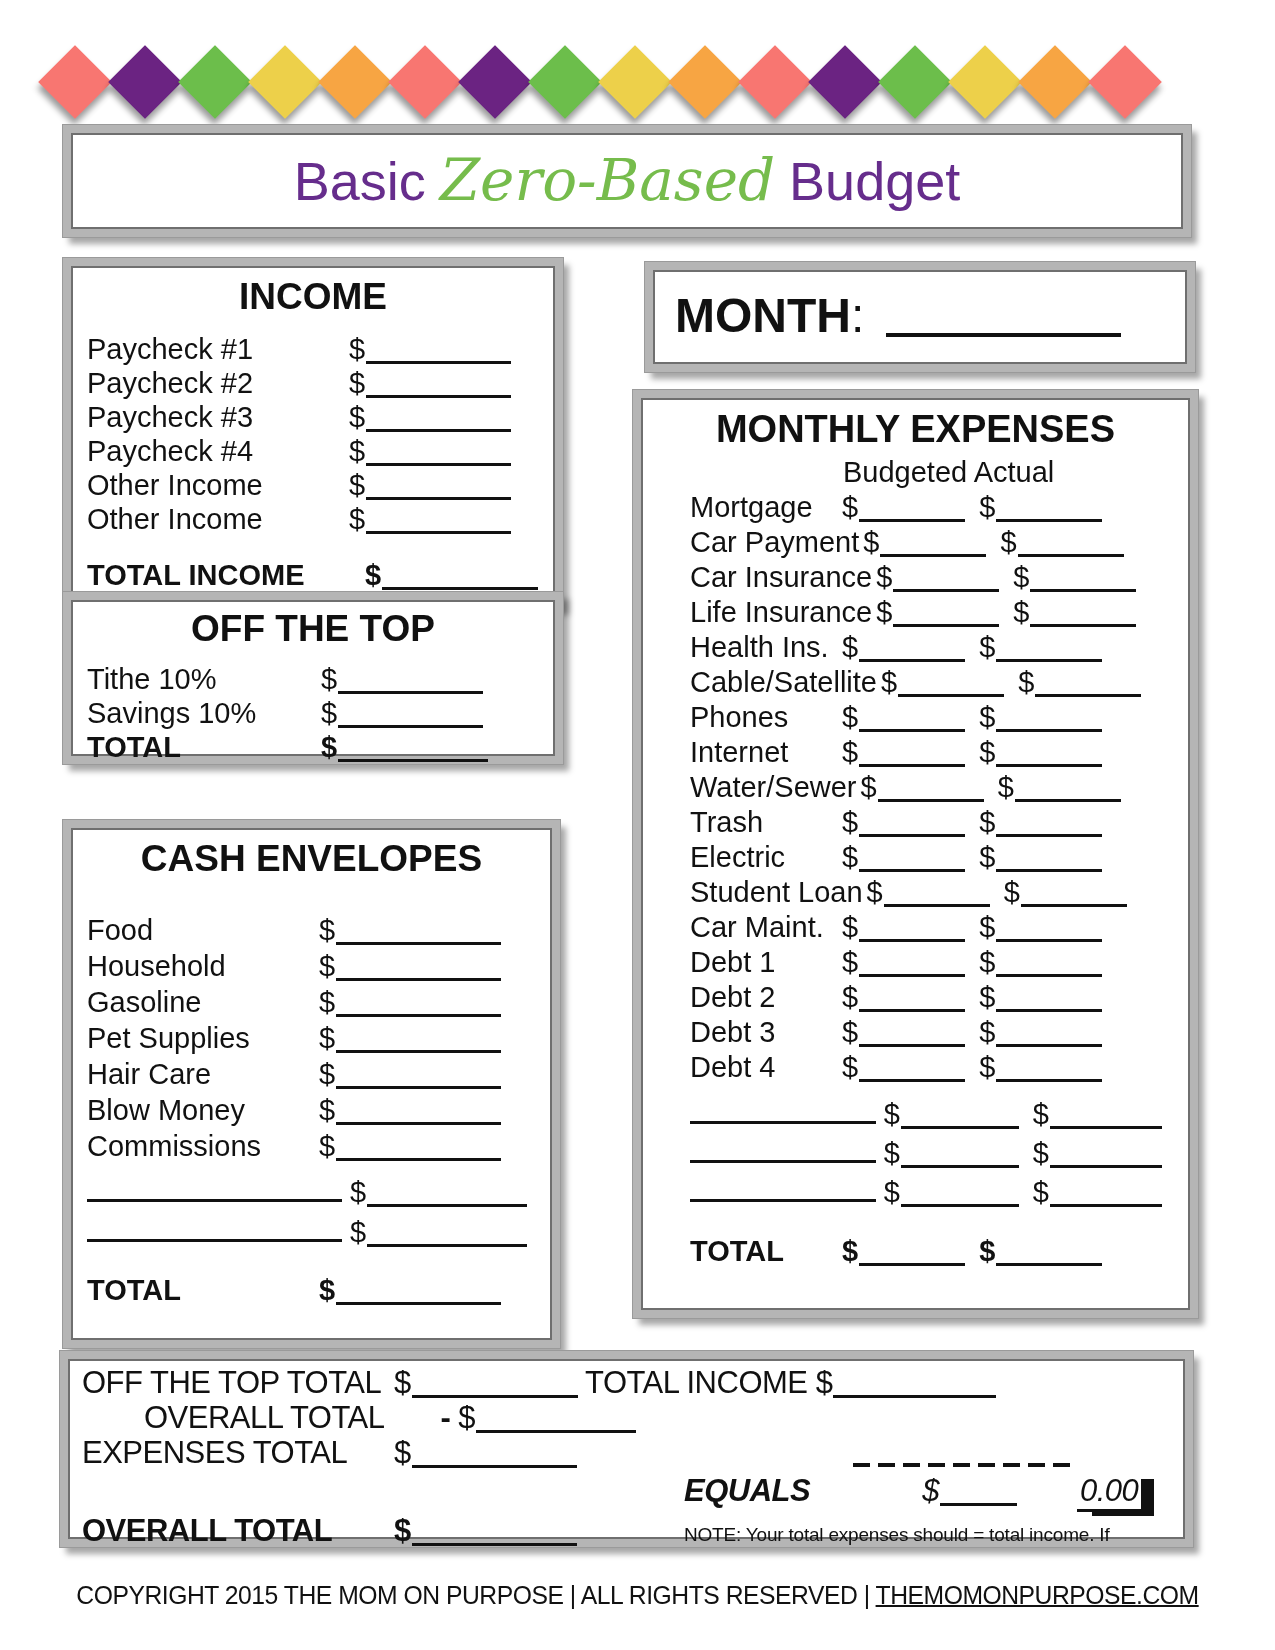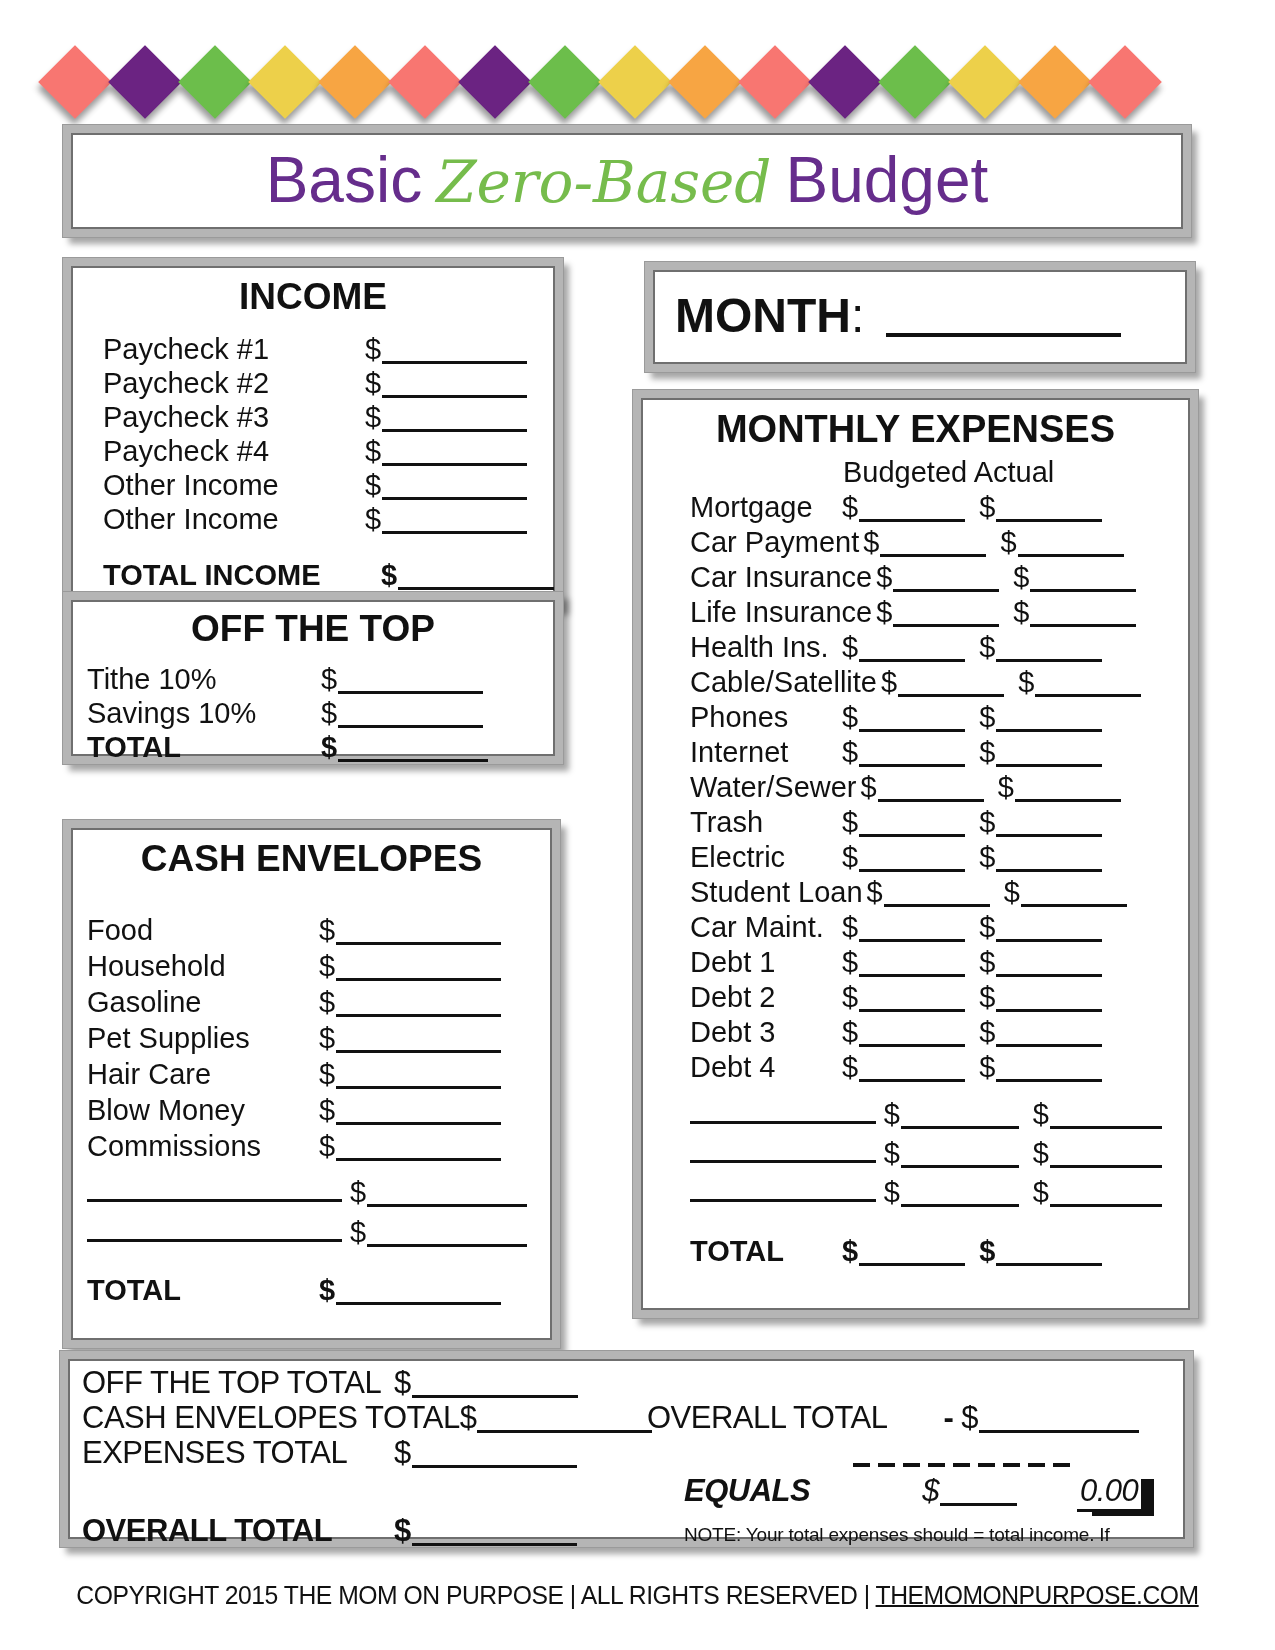--- a/index.html
+++ b/index.html
@@ -20,29 +20,29 @@
 
   .row{display:flex;align-items:baseline;white-space:nowrap;}
   .lbl{flex:0 0 auto;display:inline-block;}
   .money{white-space:nowrap;flex:0 0 auto;}
   .cur{margin-right:1px;}
   .ln,.lnl{display:inline-block;height:3px;background:#111;vertical-align:-5px;}
   .bold{font-weight:bold;}
 
   
   .title-box{left:63px;top:125px;width:1128px;height:112px;text-align:center;line-height:94px;}
-  .t-purple{color:var(--purple,#662d8c);font-size:64px;}
+  .t-purple{color:var(--purple,#662d8c);font-size:54px;}
   .t-green{color:var(--green,#76bc4c);font-size:58px;font-style:italic;
            font-family:"DejaVu Serif",serif;margin:0 14px;}
 
   
   .income-box{left:63px;top:258px;width:500px;height:350px;padding:8px 16px;font-size:29px;}
   .income-box .box-header{font-size:37px;margin:2px 0 14px;}
   .income-box .row{line-height:34px;}
-  .income-box .lbl{min-width:262px;margin-left:16px;}
+  .income-box .lbl{min-width:262px;}
   .income-box .trow{margin-top:22px;font-weight:bold;}
   .income-box .trow .lbl{min-width:278px;}
 
   
   .month-box{left:645px;top:262px;width:550px;height:110px;padding:18px 0 0 22px;white-space:nowrap;}
   .month-label{font-size:48px;font-weight:bold;}
   .month-colon{font-size:48px;}
   .month-line{width:235px;height:4px;margin-left:22px;}
 
   
@@ -378,25 +378,25 @@
       <span class="lbl">TOTAL</span>
       <span class="money"><span class="cur">$</span><span class="ln"></span></span>
     </div>
   </div>
 
   <div class="box summary-box">
     <div class="srow r1">
       <div class="c1">
         <span class="sl">OFF THE TOP TOTAL</span><span class="money"><span class="cur">$</span><span class="ln"></span></span>
       </div>
+      <div class="c2">
+        <span>TOTAL INCOME</span> <span class="money"><span class="cur">$</span><span class="ln"></span></span>
+      </div>
     </div>
     <div class="srow r2">
-      <div class="c1">
-        <span class="sl">CASH ENVELOPES TOTAL</span><span class="money"><span class="cur">$</span><span class="ln"></span></span>
-      </div>
       <div class="c2">
         <span>OVERALL TOTAL</span><span class="money minusgrp"><span class="minus">-</span><span class="cur">$</span><span class="ln"></span></span>
       </div>
     </div>
     <div class="srow r3">
       <div class="c1">
         <span class="sl">EXPENSES TOTAL</span><span class="money"><span class="cur">$</span><span class="ln"></span></span>
       </div>
       <div class="c2">
         <span class="dashline"></span>

